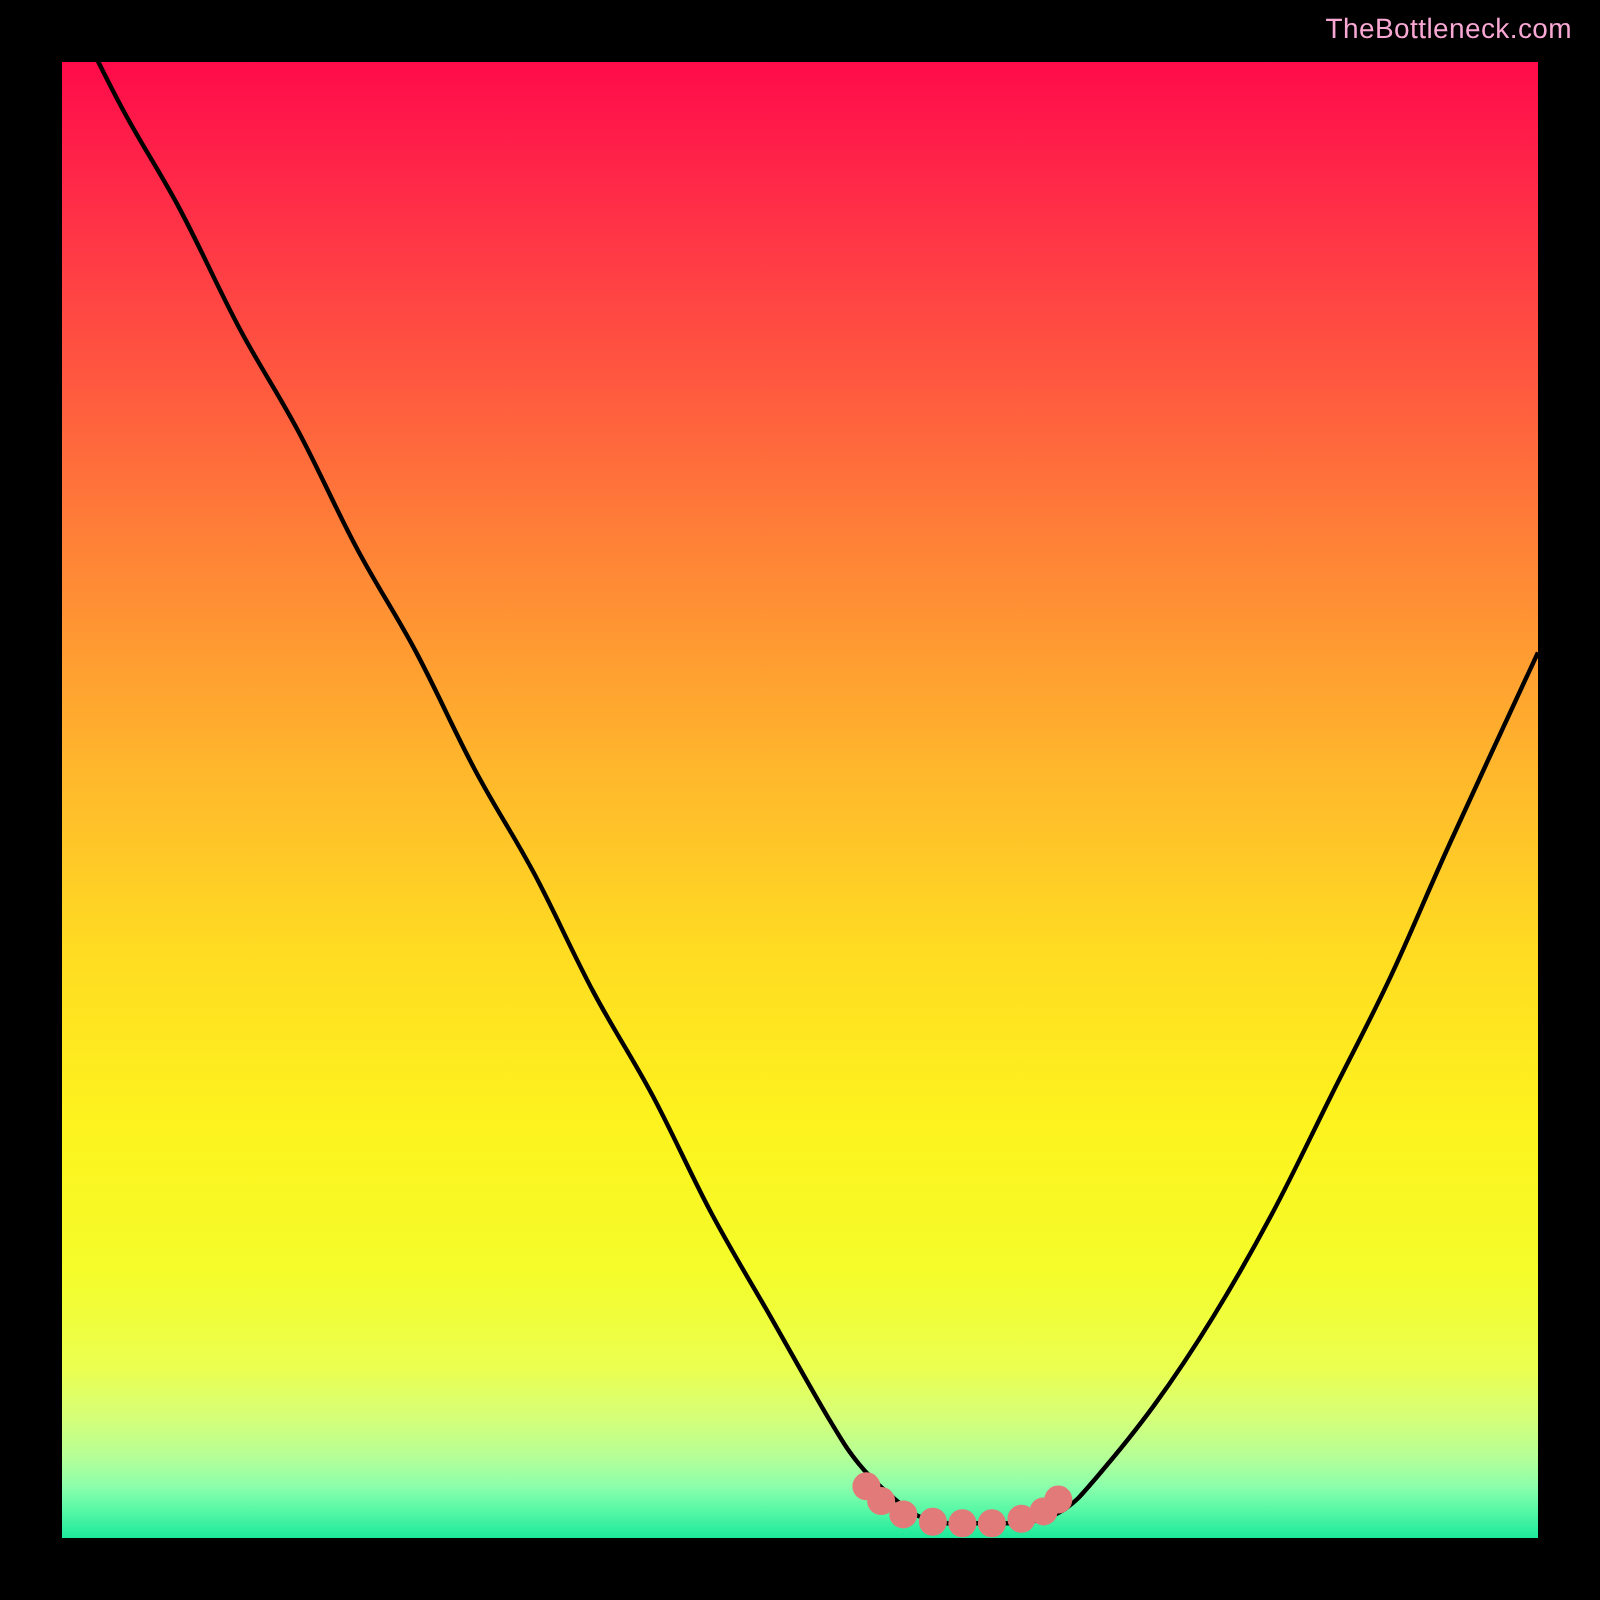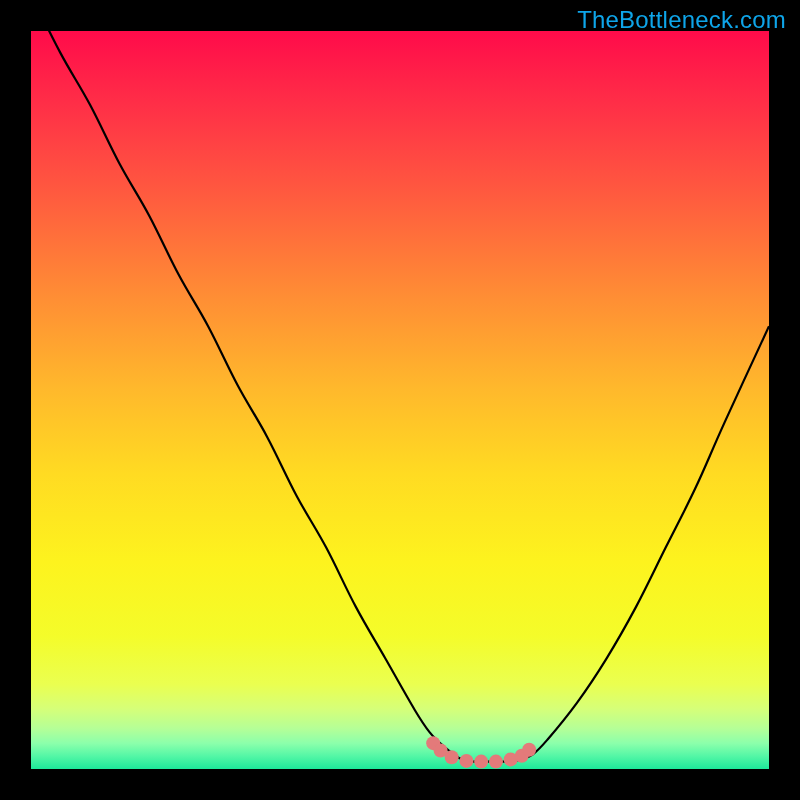--- a/index.html
+++ b/index.html
@@ -34,23 +34,23 @@
     position: absolute;
     left: 0;
     top: 0;
     width: 100%;
     height: 100%;
   }
   .watermark {
     position: absolute;
     top: 6px;
     right: 14px;
-    color: #0ea5e9;
+    color: #f9a8d4;
     font-family: Arial, Helvetica, sans-serif;
-    font-size: 24px;
+    font-size: 14px;
     font-weight: 500;
     letter-spacing: 0.2px;
   }
 </style>
 </head>
 <body>
 
 <div class="frame">
 
   <div class="plot-area">

